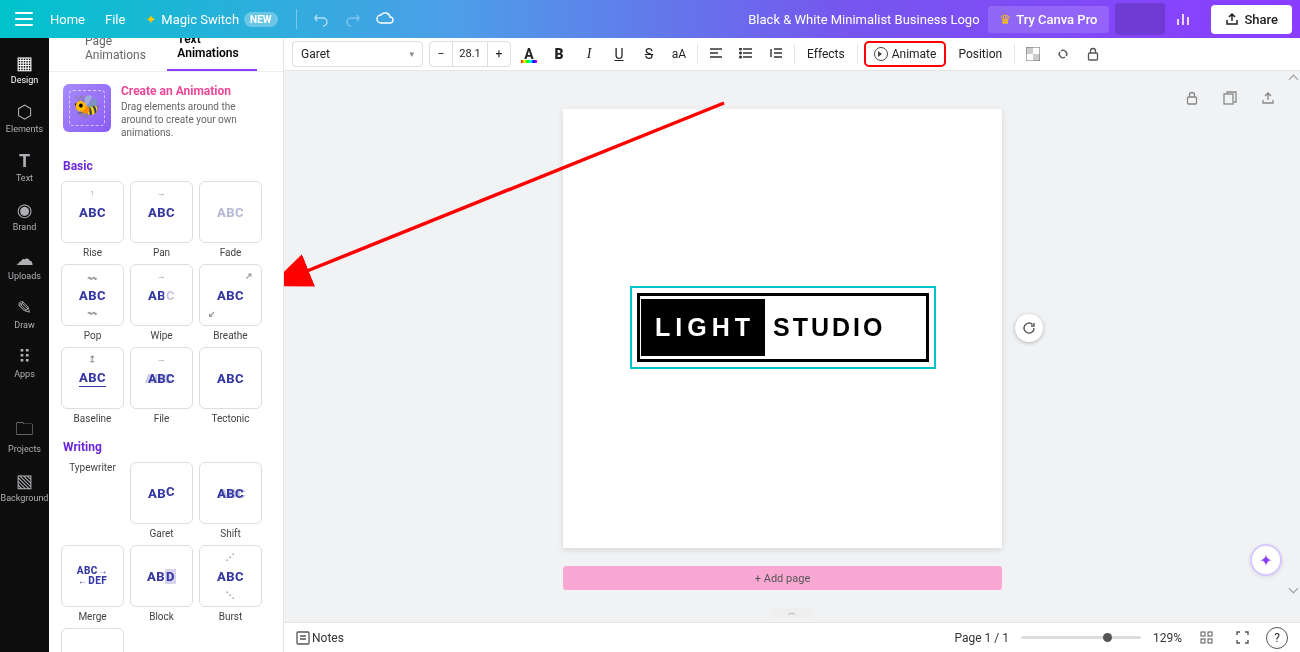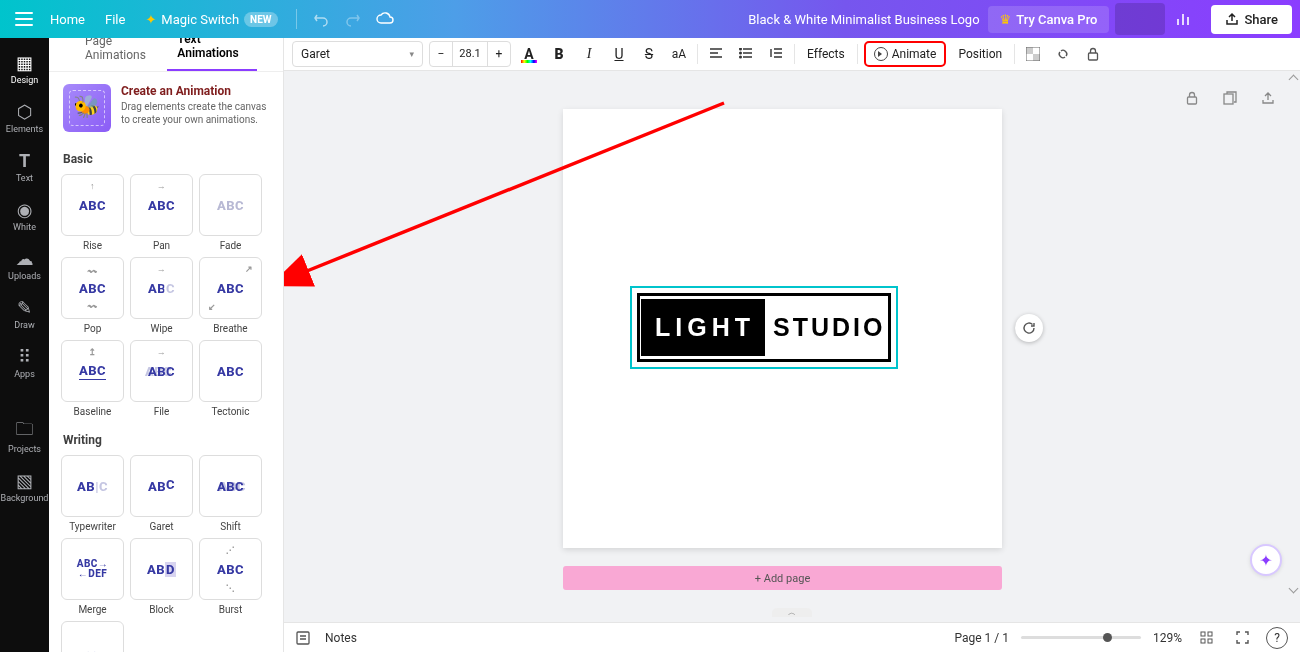--- a/index.html
+++ b/index.html
@@ -35,23 +35,23 @@
 .panel::-webkit-scrollbar { width:6px; }
 .panel::-webkit-scrollbar-thumb { background:#bbb; border-radius:3px; }
 .tabs { display:flex; padding:0 26px; border-bottom:1px solid #eee; height:34px; align-items:flex-end; }
 .tab { padding:8px 10px 9px; font-size:12px; color:#666; cursor:pointer; }
 .tab.active { color:#000; font-weight:600; border-bottom:2px solid #8b3dff; }
 .create-anim { display:flex; gap:10px; padding:12px 14px; }
 .create-thumb { width:48px; height:48px; background:linear-gradient(135deg,#a78bfa,#8b5cf6); border-radius:6px; position:relative; overflow:hidden; }
 .create-thumb::before { content:""; position:absolute; inset:6px; border:1px dashed rgba(255,255,255,.6); border-radius:4px; }
 .create-thumb::after { content:"🐝"; position:absolute; top:50%; left:50%; transform:translate(-50%,-55%); font-size:22px; }
 .create-text { flex:1; }
-.create-title { font-size:12px; font-weight:700; color:#7f1d1d; }
+.create-title { font-size:12px; font-weight:700; color:#ec4899; }
 .create-desc { font-size:10px; color:#666; margin-top:2px; line-height:1.3; }
-.section-label { font-size:12px; font-weight:700; color:#404040; padding:8px 14px 4px; }
+.section-label { font-size:12px; font-weight:700; color:#6d28d9; padding:8px 14px 4px; }
 .grid { display:flex; flex-wrap:wrap; gap:6px; padding:4px 12px 8px; }
 .chip-wrap { width:63px; display:flex; flex-direction:column; align-items:center; gap:4px; }
 .chip { width:63px; height:62px; border:1px solid #ddd; border-radius:6px; display:flex; flex-direction:column; align-items:center; justify-content:center; font-size:13px; font-weight:800; letter-spacing:.5px; color:#3639a3; cursor:pointer; position:relative; font-family:Arial,sans-serif; }
 .chip .deco-top, .chip .deco-bot { position:absolute; font-size:9px; color:#999; }
 .chip .deco-top { top:6px; }
 .chip .deco-bot { bottom:6px; }
 .chip.faded { color:#b8b9d4; }
 .chip-label { font-size:10px; color:#444; }
 .merge-chip { font-size:10px; line-height:1.05; }
 
@@ -69,32 +69,32 @@
 .tb-text { padding:0 6px; cursor:pointer; }
 .animate-btn { border:2px solid #ff0000; padding:4px 8px; border-radius:5px; display:flex; align-items:center; gap:4px; cursor:pointer; }
 .anim-circle { width:14px; height:14px; border:1.5px solid #444; border-radius:50%; position:relative; }
 .anim-circle::after { content:""; position:absolute; top:3px; left:3px; border-left:4px solid #444; border-top:3px solid transparent; border-bottom:3px solid transparent; }
 
 
 .canvas-area { flex:1; position:relative; background:#f1f2f4; overflow:hidden; }
 .page-tools { position:absolute; top:15px; right:20px; display:flex; gap:14px; color:#6b6b6b; }
 .page-tools .tb-ico { color:#6b6b6b; }
 .page { position:absolute; top:38px; left:279px; width:439px; height:439px; background:#fff; box-shadow:0 2px 6px rgba(0,0,0,.12); }
-.logo-frame { position:absolute; top:177px; left:67px; width:268px; height:83px; border:2px solid #00c4cc; background:#fff; display:flex; align-items:center; padding:5px; }
+.logo-frame { position:absolute; top:177px; left:67px; width:306px; height:83px; border:2px solid #00c4cc; background:#fff; display:flex; align-items:center; padding:5px; }
 .logo-frame::before { content:""; position:absolute; inset:5px; border:3px solid #000; pointer-events:none; }
 .light-box { background:#000; color:#fff; font-weight:700; font-family:Arial,sans-serif; letter-spacing:5px; font-size:25px; padding:14px 10px 14px 14px; margin:3px 0 3px 4px; }
 .studio { font-weight:900; font-family:Arial,sans-serif; letter-spacing:3px; font-size:25px; color:#000; margin-left:8px; }
 .refresh-handle { position:absolute; top:243px; left:731px; width:28px; height:28px; background:#fff; border-radius:50%; box-shadow:0 1px 4px rgba(0,0,0,.25); display:flex; align-items:center; justify-content:center; cursor:pointer; }
 .arrow-svg { position:absolute; top:30px; left:0; pointer-events:none; }
 .add-page { position:absolute; top:495px; left:279px; width:439px; height:24px; background:#f9a8d4; border-radius:3px; display:flex; align-items:center; justify-content:center; font-size:11px; color:#555; cursor:pointer; }
 .canvas-chevron { position:absolute; bottom:5px; left:50%; transform:translateX(-50%); width:40px; height:9px; background:#eee; border-radius:5px 5px 0 0; display:flex; align-items:center; justify-content:center; font-size:8px; color:#888; }
 
 
 .footer { height:30px; border-top:1px solid #e5e5e5; display:flex; align-items:center; padding:0 12px; font-size:12px; color:#333; gap:12px; }
-.notes { display:flex; align-items:center; gap:15px; cursor:pointer; }
+.notes { display:flex; align-items:center; gap:2px; cursor:pointer; }
 .footer-spacer { flex:1; }
 .zoom-slider { width:120px; height:3px; background:#ddd; border-radius:2px; position:relative; }
 .zoom-slider::after { content:""; position:absolute; left:68%; top:-3px; width:9px; height:9px; background:#555; border-radius:50%; }
 .help { width:22px; height:22px; border:1.5px solid #555; border-radius:50%; display:flex; align-items:center; justify-content:center; font-size:12px; cursor:pointer; }
 .fab { position:absolute; bottom:46px; right:18px; width:32px; height:32px; border-radius:50%; background:#fff; border:2px solid #d8c8ff; display:flex; align-items:center; justify-content:center; color:#8b3dff; cursor:pointer; box-shadow:0 1px 4px rgba(0,0,0,.1); }
 .v-scroll-ind { position:absolute; top:5px; right:4px; bottom:30px; width:5px; }
 .v-scroll-ind::before { content:""; position:absolute; top:0; width:6px; height:6px; border-right:1px solid #999; border-top:1px solid #999; transform:rotate(-45deg); left:-1px; }
 .v-scroll-ind::after { content:""; position:absolute; bottom:0; width:6px; height:6px; border-right:1px solid #999; border-bottom:1px solid #999; transform:rotate(45deg); left:-1px; }
 </style>
 </head>
@@ -160,21 +160,21 @@
     <div class="rail-item">
         <span class="glyph">⬡</span>
         <span>Elements</span>
       </div>
     <div class="rail-item">
         <span class="glyph" style="font-weight:700">T</span>
         <span>Text</span>
       </div>
     <div class="rail-item">
         <span class="glyph">◉</span>
-        <span>White</span>
+        <span>Brand</span>
       </div>
     <div class="rail-item">
         <span class="glyph">☁</span>
         <span>Uploads</span>
       </div>
     <div class="rail-item">
         <span class="glyph">✎</span>
         <span>Draw</span>
       </div>
     <div class="rail-item">
@@ -194,21 +194,21 @@
 
   <div class="panel">
     <div class="tabs">
       <div class="tab">Page Animations</div>
       <div class="tab active">Text Animations</div>
     </div>
     <div class="create-anim">
       <div class="create-thumb"></div>
       <div class="create-text">
         <div class="create-title">Create an Animation</div>
-        <div class="create-desc">Drag elements create the canvas to create your own animations.</div>
+        <div class="create-desc">Drag elements around the around to create your own animations.</div>
       </div>
     </div>
 
     <div class="section-label">Basic</div>
     <div class="grid">
       <div class="chip-wrap">
           <div class="chip">
             <span class="deco-top">↑</span>
             <span>ABC</span>
           </div>
@@ -268,23 +268,20 @@
           <div class="chip">
             <span style="filter:blur(.6px)">ABC</span>
           </div>
           <div class="chip-label">Tectonic</div>
         </div>
     </div>
 
     <div class="section-label">Writing</div>
     <div class="grid">
       <div class="chip-wrap">
-          <div class="chip">
-            <span>AB<span style="color:#c5c6e2">|C</span></span>
-          </div>
           <div class="chip-label">Typewriter</div>
         </div>
       <div class="chip-wrap">
           <div class="chip">
             <span>AB<span style="position:relative;top:-2px">C</span></span>
           </div>
           <div class="chip-label">Garet</div>
         </div>
       <div class="chip-wrap">
           <div class="chip">

